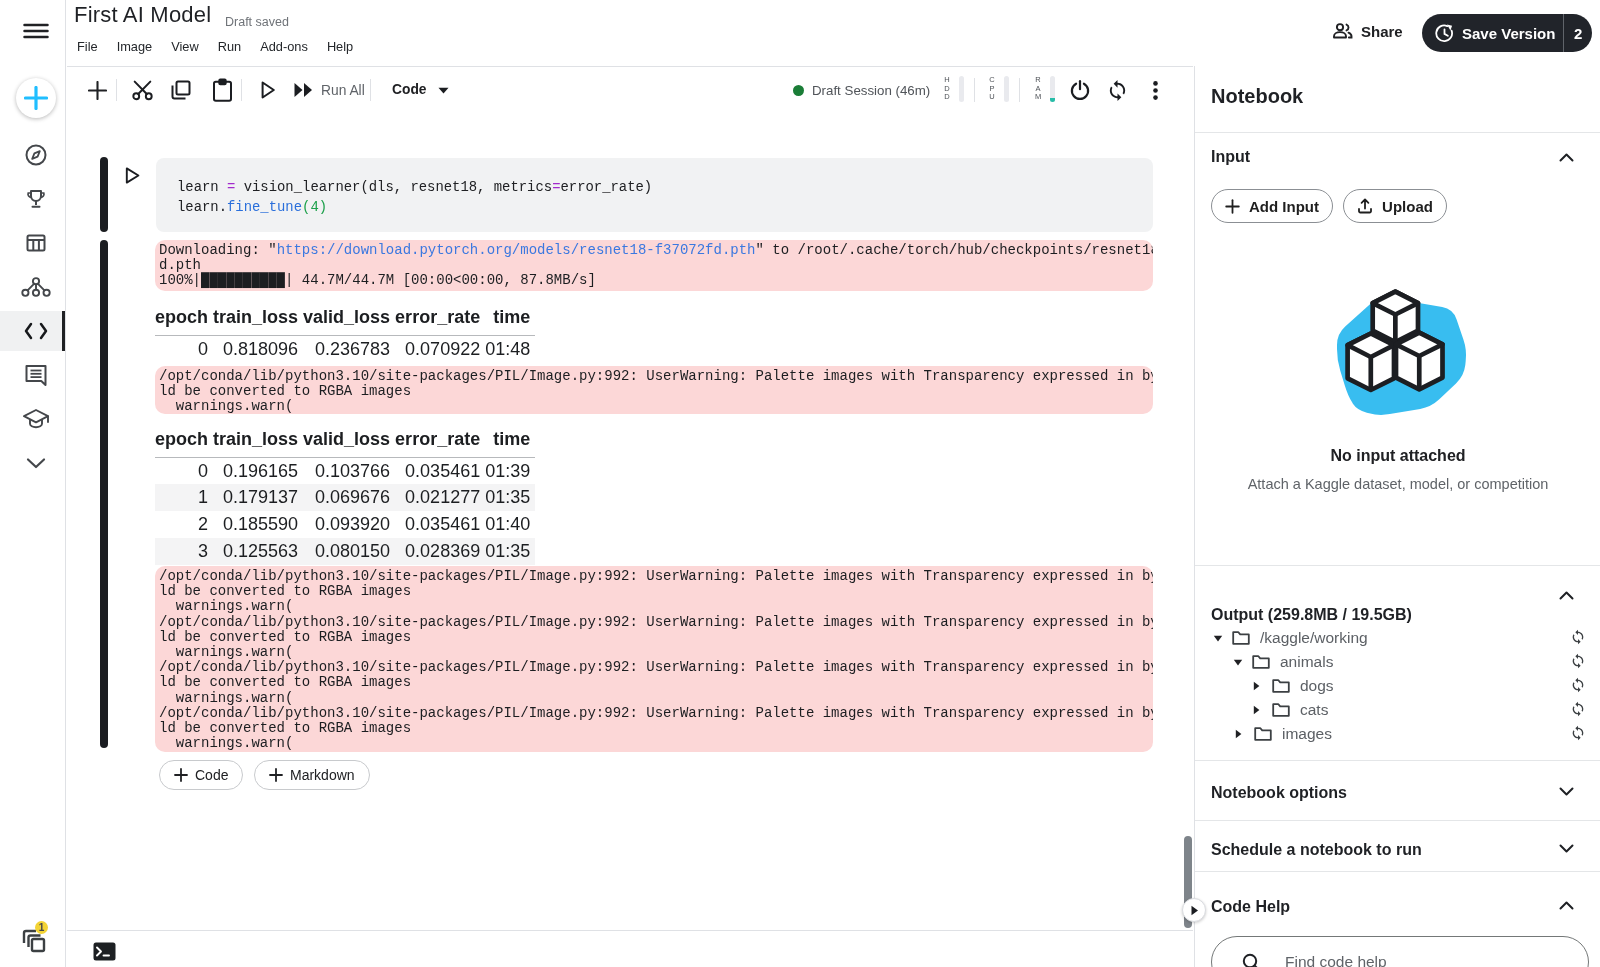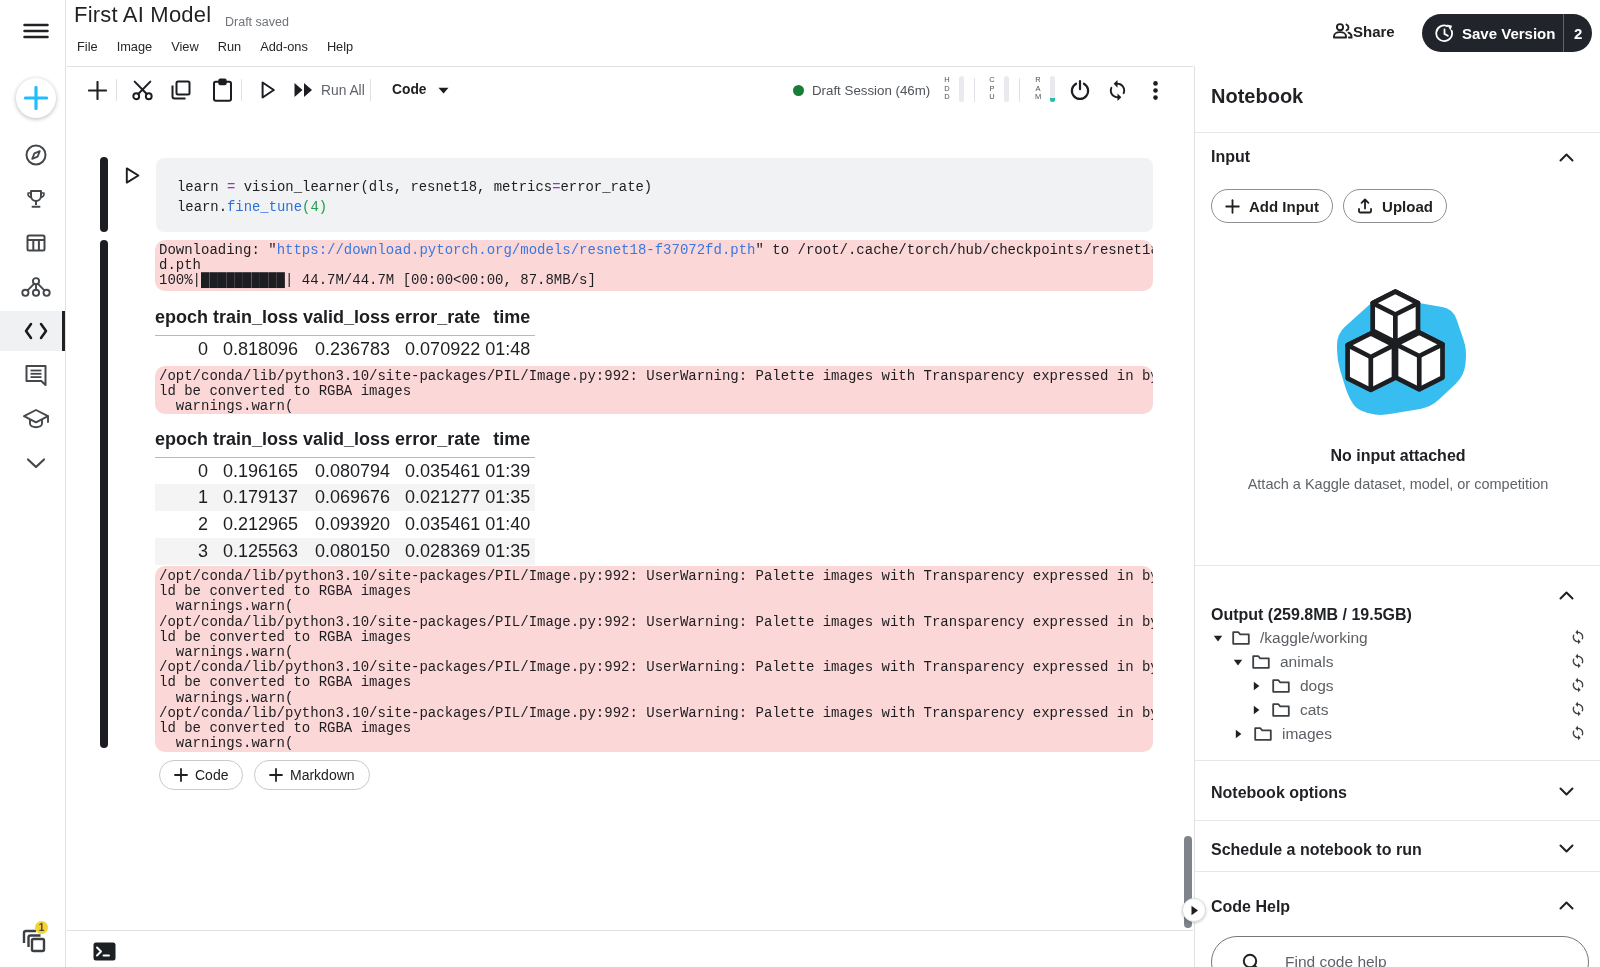--- a/index.html
+++ b/index.html
@@ -13,21 +13,21 @@
   .sideicon { position:absolute; left:3px; width:65px; display:flex; justify-content:center; align-items:center; height:40px; color:#4a4d51; }
   #codehl { position:absolute; left:0; top:311px; width:65px; height:40px; background:#f0f1f2; }
   #codebar { position:absolute; right:0; top:311px; width:3px; height:40px; background:#202124; }
 
   
   #title { left:74px; top:1.5px; font-size:22px; font-weight:500; letter-spacing:0.2px; color:#1f2125; }
   #draftsaved { left:225px; top:15px; font-size:12.5px; color:#6f7378; }
   #menus { left:77px; top:39px; display:flex; gap:19px; font-size:12.8px; color:#24272b; }
   #hline1 { left:67px; top:66px; width:1126px; height:1px; background:#dfe1e5; }
 
-  #share { left:1332px; top:22px; display:flex; align-items:center; font-size:15px; font-weight:700; color:#202124; }
+  #share { left:1332px; top:22px; display:flex; align-items:center; gap:8px; font-size:15px; font-weight:700; color:#202124; }
   #savebtn { left:1422px; top:14px; width:170px; height:38px; background:#21242a; border-radius:19px; color:#fff; display:flex; align-items:center; }
   #savebtn .txt { font-size:15px; font-weight:700; margin-left:8px; }
   #savebtn .div { width:1px; height:38px; background:#60646a; margin-left:8px; }
   #savebtn .num { font-size:15px; font-weight:700; flex:1; text-align:center; }
 
   
   .tdiv { position:absolute; top:79px; width:1px; height:22px; background:#dfe1e5; }
   .ticon { position:absolute; top:66px; height:48px; display:flex; align-items:center; justify-content:center; color:#202124; }
   #runall { left:321px; top:83px; font-size:13.8px; color:#5f6368; }
   #codesel { left:392px; top:82px; font-size:13.8px; font-weight:700; color:#202124; }
@@ -341,34 +341,34 @@
         <tr>
           <th>epoch</th>
           <th>train_loss</th>
           <th>valid_loss</th>
           <th>error_rate</th>
           <th>time</th>
         </tr>
     <tr>
           <td>0</td>
           <td>0.196165</td>
-          <td>0.080794</td>
+          <td>0.103766</td>
           <td>0.035461</td>
           <td>01:39</td>
         </tr>
     <tr class="stripe">
           <td>1</td>
           <td>0.179137</td>
           <td>0.069676</td>
           <td>0.021277</td>
           <td>01:35</td>
         </tr>
     <tr>
           <td>2</td>
-          <td>0.212965</td>
+          <td>0.185590</td>
           <td>0.093920</td>
           <td>0.035461</td>
           <td>01:40</td>
         </tr>
     <tr class="stripe">
           <td>3</td>
           <td>0.125563</td>
           <td>0.080150</td>
           <td>0.028369</td>
           <td>01:35</td>

